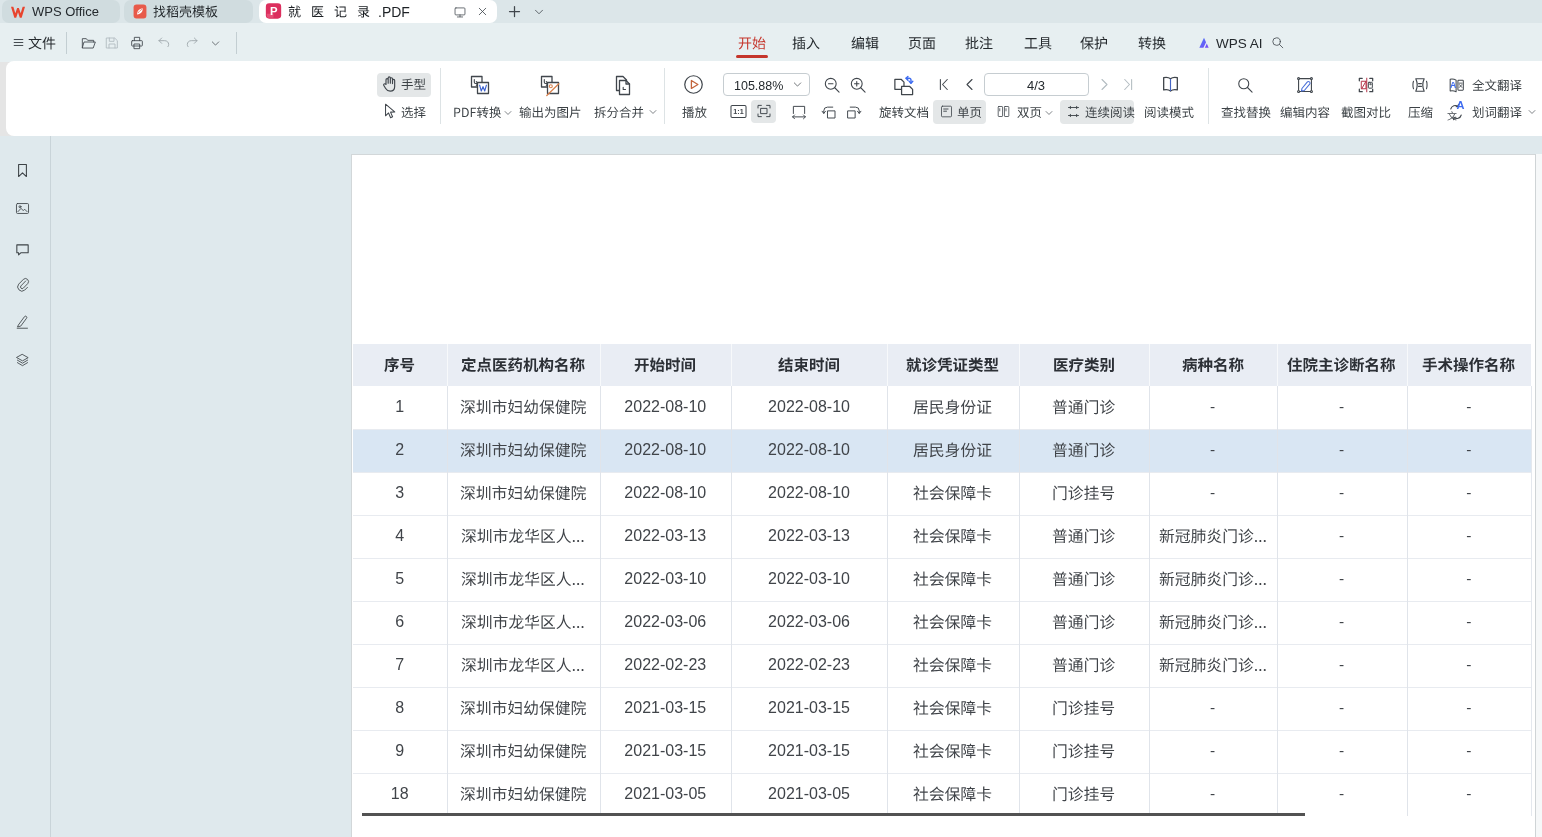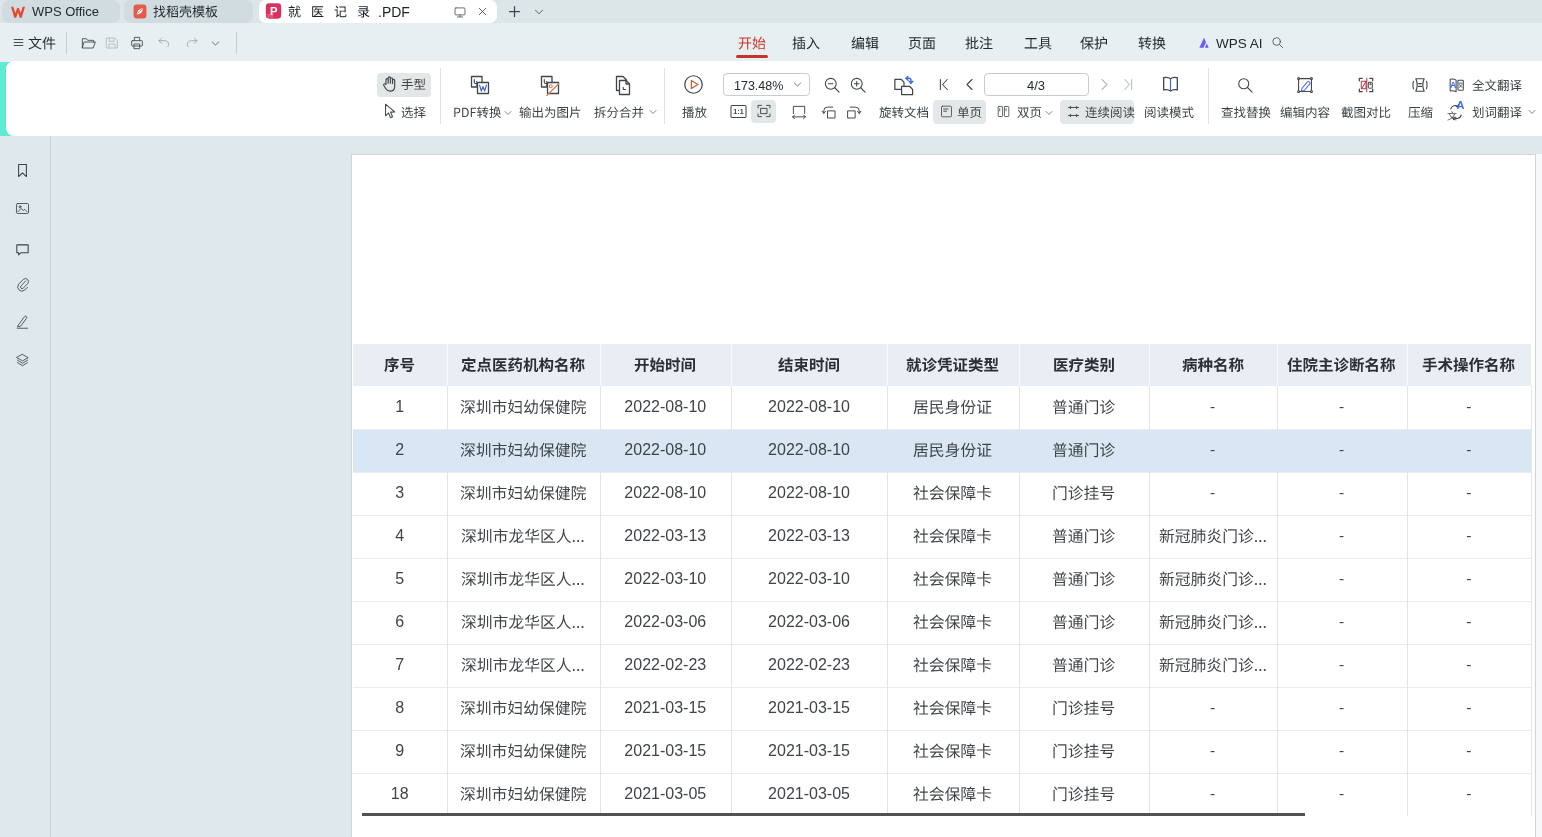--- a/index.html
+++ b/index.html
@@ -1,14 +1,14 @@
 <!DOCTYPE html>
 <html><head><meta charset="utf-8"><style>
 html,body{margin:0;padding:0}
-#root{position:relative;width:1542px;height:837px;overflow:hidden;background:#5eead4;font-family:"Liberation Sans",sans-serif}
+#root{position:relative;width:1542px;height:837px;overflow:hidden;background:#e5e5e5;font-family:"Liberation Sans",sans-serif}
 </style></head><body>
 <div id="root">
 <svg width="0" height="0" style="position:absolute">
       <defs>
         <path id="docer" d="M8.8 1.3C9.4 1.9 10.2 2.7 10.5 3.3L11.3 2.7C11 2.2 10.2 1.4 9.5 0.8ZM2.5 0.5V3.1H0.6V4.1H2.5V6.9C1.7 7.1 1 7.3 0.4 7.4L0.7 8.3L2.5 7.8V11.2C2.5 11.4 2.4 11.5 2.2 11.5C2 11.5 1.5 11.5 0.9 11.5C1 11.7 1.1 12.1 1.2 12.4C2.1 12.4 2.6 12.4 2.9 12.2C3.3 12.1 3.4 11.8 3.4 11.2V7.6L5.1 7L5 6.1L3.4 6.6V4.1H5V3.1H3.4V0.5ZM10.8 5.4C10.3 6.4 9.7 7.4 8.9 8.2C8.6 7.3 8.4 6.1 8.2 4.8L12.2 4.4L12.1 3.5L8.1 3.9C8 2.8 7.9 1.7 7.9 0.6H6.9C7 1.8 7 2.9 7.1 4L5.1 4.2L5.3 5.1L7.3 4.9C7.4 6.5 7.7 7.9 8.1 9.1C7.1 10 6 10.8 4.8 11.3C5 11.5 5.4 11.8 5.5 12C6.6 11.6 7.6 10.9 8.5 10C9.1 11.5 10 12.3 11.2 12.4C11.8 12.5 12.3 11.8 12.6 9.7C12.4 9.6 12 9.4 11.8 9.2C11.7 10.6 11.5 11.3 11.1 11.3C10.4 11.2 9.8 10.5 9.3 9.3C10.2 8.2 11 7.1 11.6 5.9Z M24.5 0.7C23 1.2 20.3 1.5 18 1.7C18.1 1.9 18.2 2.2 18.3 2.4C20.6 2.3 23.3 2 25.1 1.5ZM20.7 2.8C21 3.5 21.3 4.4 21.4 4.9L22.3 4.6C22.2 4.1 21.9 3.2 21.5 2.6ZM18.2 3.2C18.6 3.9 19 4.7 19.1 5.3L19.9 4.9C19.8 4.4 19.4 3.6 19 3ZM24.3 2.3C24 3.1 23.5 4.3 23.1 5L23.9 5.3C24.3 4.6 24.8 3.6 25.2 2.7ZM17.4 0.6C16.5 1 15 1.4 13.8 1.7C13.9 1.9 14 2.2 14.1 2.4C14.5 2.3 15 2.2 15.5 2.1V4.3H13.7V5.2H15.4C15 6.6 14.2 8.3 13.4 9.3C13.6 9.5 13.9 9.9 14 10.2C14.5 9.5 15.1 8.3 15.5 7V12.5H16.5V6.6C16.8 7.1 17.1 7.7 17.3 8L17.8 7.2C17.6 7 16.8 5.9 16.5 5.5V5.2H18.1V4.3H16.5V1.9C17 1.8 17.6 1.6 18 1.4ZM21.9 5.8V6.7H24V8.3H21.9V9.2H24V11.1H19.3V9.2H21.3V8.3H19.3V6.7C20 6.5 20.7 6.1 21.3 5.8L20.6 5.1C20.1 5.5 19.2 6 18.4 6.3V12.5H19.3V11.9H24V12.4H24.9V5.8Z M27 5.5V8.2H27.9V6.4H37V8.2H38V5.5ZM32 0.5V1.7H26.8V2.5H32V3.7H27.8V4.6H37.2V3.7H33V2.5H38.2V1.7H33V0.5ZM29.9 7.4V9C29.9 10.1 29.4 11.1 26.4 11.7C26.6 11.9 26.8 12.3 26.9 12.6C30.1 11.8 30.8 10.5 30.8 9V8.3H34.2V11.1C34.2 12.1 34.5 12.3 35.6 12.3C35.8 12.3 37 12.3 37.2 12.3C38.1 12.3 38.4 11.9 38.5 10.4C38.2 10.4 37.8 10.2 37.6 10.1C37.6 11.3 37.5 11.5 37.1 11.5C36.9 11.5 35.9 11.5 35.7 11.5C35.2 11.5 35.2 11.4 35.2 11.1V7.4Z M45.1 6H49.7V7H45.1ZM45.1 4.4H49.7V5.3H45.1ZM48.5 0.5V1.6H46.5V0.5H45.6V1.6H43.7V2.4H45.6V3.4H46.5V2.4H48.5V3.4H49.5V2.4H51.3V1.6H49.5V0.5ZM44.2 3.7V7.7H46.9C46.8 8.1 46.8 8.4 46.7 8.8H43.4V9.6H46.4C45.9 10.6 45 11.3 43.1 11.7C43.2 11.9 43.5 12.3 43.6 12.5C45.8 11.9 46.9 11 47.4 9.6C48.1 11 49.3 12 51 12.5C51.1 12.2 51.4 11.9 51.6 11.7C50.1 11.4 49 10.6 48.3 9.6H51.3V8.8H47.7C47.7 8.4 47.8 8.1 47.8 7.7H50.6V3.7ZM41.3 0.5V3H39.6V3.9H41.3V4C40.9 5.7 40.2 7.8 39.4 8.9C39.6 9.1 39.8 9.5 39.9 9.8C40.4 9.1 40.9 7.9 41.3 6.6V12.5H42.2V5.8C42.6 6.5 43 7.3 43.1 7.7L43.8 7C43.5 6.6 42.5 5 42.2 4.5V3.9H43.5V3H42.2V0.5Z M54.6 0.5V3H52.8V3.9H54.5C54.1 5.7 53.3 7.8 52.4 8.9C52.6 9.1 52.8 9.6 52.9 9.8C53.5 8.9 54.1 7.5 54.6 6V12.5H55.5V5.5C55.8 6.2 56.2 7 56.4 7.4L57 6.7C56.8 6.3 55.8 4.8 55.5 4.3V3.9H57V3H55.5V0.5ZM63.4 0.8C62.1 1.3 59.6 1.6 57.6 1.7V4.9C57.6 7 57.4 9.9 56 12C56.2 12.1 56.6 12.3 56.8 12.5C58.2 10.5 58.5 7.4 58.5 5.3H58.9C59.3 6.9 59.9 8.3 60.6 9.6C59.8 10.5 58.8 11.2 57.7 11.7C57.9 11.9 58.2 12.2 58.3 12.5C59.4 12 60.4 11.3 61.2 10.4C61.9 11.3 62.8 12 63.9 12.5C64.1 12.2 64.3 11.9 64.6 11.7C63.5 11.2 62.6 10.5 61.8 9.6C62.8 8.3 63.5 6.6 63.8 4.5L63.2 4.3L63.1 4.4H58.5V2.5C60.5 2.4 62.7 2.1 64.1 1.5ZM62.8 5.3C62.4 6.6 61.9 7.8 61.2 8.8C60.6 7.8 60.1 6.6 59.8 5.3Z"></path>
         <path id="jyjl" d="M2.3 4.8H5.2V6.4H2.3ZM9.4 5.8V10.8C9.4 11.6 9.5 11.8 9.7 12C9.9 12.1 10.2 12.2 10.5 12.2C10.6 12.2 11.1 12.2 11.3 12.2C11.6 12.2 11.9 12.1 12.1 12C12.3 12 12.4 11.8 12.5 11.5C12.5 11.3 12.6 10.6 12.6 10C12.4 9.9 12 9.8 11.9 9.6C11.8 10.2 11.8 10.8 11.8 11C11.8 11.2 11.7 11.3 11.6 11.4C11.5 11.4 11.4 11.4 11.2 11.4C11 11.4 10.8 11.4 10.7 11.4C10.5 11.4 10.4 11.4 10.3 11.4C10.3 11.3 10.2 11.1 10.2 10.9V5.8ZM1.8 7.9C1.6 9 1.2 10 0.7 10.8C0.8 10.9 1.2 11.1 1.4 11.2C1.9 10.5 2.4 9.2 2.7 8.1ZM4.8 8C5.2 8.8 5.6 9.7 5.7 10.4L6.4 10C6.3 9.4 5.9 8.4 5.5 7.7ZM10 1.5C10.5 2.1 11.1 2.9 11.3 3.5L12 3C11.8 2.5 11.2 1.7 10.6 1.1ZM1.4 4V7.2H3.4V11.4C3.4 11.5 3.3 11.6 3.2 11.6C3.1 11.6 2.6 11.6 2.1 11.6C2.3 11.8 2.4 12.2 2.4 12.4C3.1 12.4 3.6 12.4 3.9 12.3C4.2 12.1 4.2 11.9 4.2 11.4V7.2H6.1V4ZM2.9 0.7C3.1 1.1 3.3 1.7 3.5 2.1H0.7V3H6.6V2.1H4.5C4.3 1.7 4 1 3.8 0.5ZM8.6 0.5C8.6 1.6 8.6 2.7 8.5 3.9H6.8V4.8H8.4C8.2 7.5 7.6 10.3 5.7 11.9C5.9 12.1 6.2 12.3 6.4 12.5C8.4 10.7 9.1 7.7 9.3 4.8H12.4V3.9H9.4C9.5 2.7 9.5 1.6 9.5 0.5Z M35.1 1.2H24.2V12H35.4V11H25.2V2.2H35.1ZM27.9 2.4C27.5 3.5 26.8 4.5 25.9 5.2C26.2 5.3 26.6 5.5 26.7 5.7C27.1 5.4 27.5 5 27.8 4.5H29.8V6.2V6.4H25.9V7.3H29.7C29.4 8.3 28.6 9.4 26 10.1C26.2 10.3 26.5 10.6 26.6 10.9C28.8 10.1 29.9 9.2 30.4 8.2C31.6 9 32.9 10.2 33.6 10.9L34.2 10.2C33.5 9.4 31.9 8.2 30.7 7.3L30.7 7.3H34.8V6.4H30.8V6.2V4.5H34.2V3.7H28.4C28.5 3.4 28.7 3 28.9 2.7Z M47.6 1.4C48.3 2.1 49.2 3 49.6 3.5L50.4 2.8C49.9 2.3 49 1.4 48.3 0.8ZM48.6 12.2V12.2C48.8 12 49.1 11.7 51.3 10.2C51.2 10 51.1 9.6 51 9.3L49.6 10.2V4.6H46.6V5.6H48.7V10.2C48.7 10.9 48.3 11.3 48 11.5C48.2 11.7 48.5 12 48.6 12.2ZM51.4 1.4V2.4H56.6V5.7H51.7V10.7C51.7 12 52.2 12.3 53.6 12.3C53.9 12.3 56.3 12.3 56.6 12.3C58 12.3 58.4 11.7 58.5 9.6C58.2 9.5 57.8 9.3 57.6 9.2C57.5 11 57.4 11.3 56.6 11.3C56 11.3 54.1 11.3 53.7 11.3C52.9 11.3 52.7 11.2 52.7 10.7V6.6H56.6V7.3H57.6V1.4Z M70.7 7.3C71.6 7.8 72.6 8.5 73.1 9L73.8 8.3C73.3 7.9 72.2 7.2 71.4 6.7ZM70.7 1.2V2.1H78.6L78.6 3.3H71.1V4.2H78.5L78.4 5.4H69.9V6.3H75V8.7C73.1 9.5 71.1 10.3 69.9 10.7L70.4 11.6C71.7 11.1 73.4 10.3 75 9.6V11.4C75 11.6 74.9 11.6 74.7 11.7C74.5 11.7 73.8 11.7 73 11.6C73.1 11.9 73.3 12.3 73.4 12.5C74.4 12.5 75 12.5 75.4 12.4C75.9 12.2 76 12 76 11.4V8.4C77.1 10.1 78.7 11.3 80.8 12C80.9 11.7 81.2 11.3 81.4 11.1C80 10.7 78.8 10 77.8 9.1C78.6 8.6 79.6 7.9 80.4 7.2L79.5 6.6C78.9 7.2 78 8 77.2 8.5C76.7 8 76.3 7.4 76 6.7V6.3H81.2V5.4H79.5C79.6 4.1 79.7 2.5 79.7 1.2L78.9 1.2L78.8 1.2Z"></path>
         <path id="wenjian" d="M5.9 0.8C6.3 1.5 6.8 2.4 7 3L8.1 2.6C7.9 2 7.4 1.1 7 0.5ZM0.7 3V4.1H2.9C3.7 6.2 4.8 8 6.3 9.5C4.7 10.8 2.8 11.8 0.5 12.4C0.7 12.7 1.1 13.2 1.2 13.4C3.5 12.7 5.4 11.6 7 10.3C8.6 11.7 10.5 12.7 12.8 13.3C13 13 13.3 12.6 13.5 12.4C11.3 11.8 9.4 10.8 7.8 9.5C9.3 8.1 10.3 6.3 11.1 4.1H13.4V3ZM7.1 8.8C5.7 7.4 4.7 5.9 4 4.1H10C9.3 6 8.3 7.5 7.1 8.8Z M18.4 7.5V8.6H22.5V13.4H23.5V8.6H27.3V7.5H23.5V4.5H26.7V3.4H23.5V0.7H22.5V3.4H20.6C20.8 2.8 20.9 2.1 21.1 1.5L20 1.3C19.7 3.1 19.1 4.9 18.3 6.1C18.6 6.2 19 6.4 19.2 6.6C19.6 6 19.9 5.3 20.2 4.5H22.5V7.5ZM17.8 0.6C17 2.7 15.8 4.8 14.4 6.2C14.6 6.4 14.9 7 15.1 7.2C15.5 6.8 15.9 6.2 16.3 5.6V13.4H17.3V4C17.9 3 18.4 1.9 18.7 0.9Z"></path>
         <path id="m1" d="M9.1 2.5V6.5H5.2V5.9V2.5ZM0.7 6.5V7.5H4C3.8 9.4 3.1 11.3 0.8 12.7C1 12.9 1.4 13.2 1.6 13.5C4.2 11.9 4.9 9.7 5.1 7.5H9.1V13.5H10.2V7.5H13.3V6.5H10.2V2.5H12.9V1.5H1.2V2.5H4.1V5.9L4.1 6.5Z M20.5 7.7V13.4H21.4V12.8H25.7V13.4H26.7V7.7ZM21.4 11.9V8.7H25.7V11.9ZM20 6.6C20.4 6.5 21 6.4 26.2 6C26.4 6.4 26.6 6.7 26.7 7L27.6 6.5C27.1 5.4 26.2 3.8 25.2 2.6L24.4 3C24.8 3.6 25.3 4.4 25.7 5.1L21.3 5.4C22.2 4.1 23.1 2.5 23.9 0.9L22.8 0.5C22.1 2.3 20.9 4.2 20.6 4.7C20.2 5.2 19.9 5.5 19.7 5.6C19.8 5.9 19.9 6.4 20 6.6ZM16.8 4.4H18.4C18.3 6.2 17.9 7.7 17.5 8.9C17 8.6 16.5 8.2 16 7.9C16.3 6.9 16.6 5.6 16.8 4.4ZM14.9 8.2C15.6 8.7 16.4 9.3 17 9.9C16.4 11.1 15.6 12 14.6 12.6C14.8 12.8 15.1 13.2 15.2 13.4C16.3 12.8 17.1 11.8 17.8 10.6C18.3 11.1 18.8 11.6 19.1 12L19.7 11.2C19.4 10.7 18.9 10.2 18.2 9.6C18.9 8.1 19.3 6 19.4 3.5L18.8 3.4L18.7 3.4H17C17.2 2.5 17.4 1.5 17.5 0.7L16.5 0.6C16.4 1.5 16.3 2.4 16.1 3.4H14.6V4.4H15.9C15.6 5.9 15.2 7.2 14.9 8.2Z"></path>
         <path id="m2" d="M10.2 8.9V9.8H11.9V11.8H9.7V4.8H13.3V3.9H9.7V2.1C10.8 1.9 11.8 1.8 12.6 1.5L12 0.7C10.5 1.1 7.8 1.4 5.6 1.6C5.7 1.8 5.9 2.2 5.9 2.4C6.8 2.4 7.8 2.3 8.7 2.2V3.9H5.1V4.8H8.7V11.8H6.5V9.8H8.1V8.9H6.5V7.2C7 7.1 7.7 6.9 8.2 6.7L7.7 5.8C7.1 6.1 6.2 6.4 5.5 6.6V13.4H6.5V12.7H11.9V13.5H12.8V6.3H10.2V7.2H11.9V8.9ZM2.2 0.6V3.4H0.8V4.4H2.2V7.5L0.5 8L0.8 9L2.2 8.6V12.2C2.2 12.4 2.2 12.4 2 12.4C1.9 12.4 1.5 12.4 1 12.4C1.1 12.7 1.3 13.1 1.3 13.4C2 13.4 2.5 13.4 2.8 13.2C3.1 13 3.3 12.7 3.3 12.2V8.3L4.8 7.8L4.7 6.8L3.3 7.3V4.4H4.6V3.4H3.3V0.6Z M18.1 1.8C19.1 2.4 19.8 3.2 20.4 4C19.5 8 17.7 10.9 14.6 12.5C14.9 12.7 15.3 13.1 15.5 13.3C18.4 11.7 20.2 9.1 21.2 5.4C22.8 8.3 23.8 11.5 27 13.3C27 13 27.3 12.4 27.5 12.1C22.8 9.3 23.3 4.1 18.8 0.9Z"></path>
         <path id="m3" d="M0.6 11.6 0.8 12.5C2 12.1 3.4 11.5 4.8 10.9L4.6 10C3.1 10.6 1.6 11.2 0.6 11.6ZM0.9 6.4C1.1 6.3 1.4 6.2 2.9 6C2.3 6.9 1.8 7.6 1.6 7.9C1.2 8.4 0.9 8.8 0.6 8.8C0.7 9.1 0.9 9.6 1 9.8C1.2 9.6 1.7 9.5 4.7 8.8C4.7 8.5 4.7 8.1 4.7 7.9L2.3 8.4C3.3 7.1 4.3 5.5 5.1 4L4.2 3.5C4 4 3.7 4.6 3.4 5.1L1.9 5.2C2.7 4 3.4 2.4 4 0.9L3 0.6C2.5 2.3 1.6 4.1 1.3 4.6C1 5 0.8 5.4 0.5 5.4C0.6 5.7 0.8 6.2 0.9 6.4ZM8.7 7.4V9.5H7.6V7.4ZM9.5 7.4H10.4V9.5H9.5ZM6.7 6.6V13.3H7.6V10.3H8.7V13H9.5V10.3H10.4V13H11.2V10.3H12.2V12.4C12.2 12.5 12.2 12.5 12.1 12.6C12 12.6 11.7 12.6 11.4 12.5C11.5 12.8 11.6 13.1 11.6 13.3C12.1 13.3 12.5 13.3 12.7 13.2C13 13 13 12.8 13 12.4V6.5L12.2 6.6ZM11.2 7.4H12.2V9.5H11.2ZM8.5 0.8C8.7 1.1 8.9 1.7 9.1 2.1H5.8V5.1C5.8 7.3 5.7 10.4 4.4 12.6C4.6 12.7 5 13 5.2 13.2C6.5 10.9 6.7 7.6 6.8 5.3H12.9V2.1H10.2C10 1.6 9.8 1 9.5 0.5ZM6.8 3H11.9V4.5H6.8Z M21.7 1.8H25.5V3.2H21.7ZM20.7 1V4H26.5V1ZM15.1 7.7C15.2 7.6 15.7 7.5 16.1 7.5H17.4V9.5L14.6 10L14.8 11L17.4 10.5V13.4H18.4V10.3L20 10L19.9 9L18.4 9.3V7.5H19.7V6.5H18.4V4.4H17.4V6.5H16.1C16.5 5.6 16.9 4.4 17.2 3.2H19.8V2.2H17.5C17.6 1.7 17.7 1.2 17.8 0.8L16.7 0.6C16.7 1.1 16.6 1.7 16.4 2.2H14.7V3.2H16.2C15.9 4.3 15.6 5.3 15.5 5.6C15.2 6.2 15.1 6.7 14.8 6.7C14.9 7 15.1 7.5 15.1 7.7ZM25.4 5.7V6.9H21.8V5.7ZM19.6 11.3 19.8 12.2 25.4 11.8V13.4H26.4V11.7L27.4 11.6L27.4 10.7L26.4 10.8V5.7H27.3V4.8H19.9V5.7H20.9V11.2ZM25.4 7.7V8.9H21.8V7.7ZM25.4 9.7V10.8L21.8 11.1V9.7Z"></path>
@@ -212,21 +212,21 @@
     </svg>
 <div style="position:absolute;left:664px;top:68px;width:1px;height:56px;background:#dde3e5"></div>
 <svg style="position:absolute;left:683px;top:74px" width="21" height="21" viewBox="0 0 24 24" fill="none" stroke="#40464c" stroke-width="1.3" stroke-linecap="round" stroke-linejoin="round">
       <circle cx="12" cy="12" r="10" stroke-width="1.4"></circle>
       <path d="M9.6 7.5 V16.5 L17 12 Z" fill="none" stroke="#c2643c" stroke-width="1.5" stroke-linejoin="round"></path>
     </svg>
 <svg style="position:absolute;left:681.5px;top:105.8px" width="25.0" height="12.5" viewBox="0 0 25.0 12.5" fill="#3c4246">
       <use href="#bofang"></use>
     </svg>
 <div style="position:absolute;left:723px;top:73px;width:87px;height:23px;background:#fff;border:1px solid #c6cdd1;border-radius:4px;box-sizing:border-box"></div>
-<div style="position:absolute;left:734px;top:79px;font:400 12.5px 'Liberation Sans',sans-serif;color:#24292d;white-space:nowrap;">173.48%</div>
+<div style="position:absolute;left:734px;top:79px;font:400 12.5px 'Liberation Sans',sans-serif;color:#24292d;white-space:nowrap;">105.88%</div>
 <svg style="position:absolute;left:792px;top:79px" width="11" height="11" viewBox="0 0 24 24" fill="none" stroke="#40464c" stroke-width="1.6" stroke-linecap="round" stroke-linejoin="round">
       <path d="M5 8.5 L12 15.5 L19 8.5"></path>
     </svg>
 <svg style="position:absolute;left:822px;top:75px" width="20" height="20" viewBox="0 0 24 24" fill="none" stroke="#40464c" stroke-width="1.3" stroke-linecap="round" stroke-linejoin="round">
       <circle cx="10.5" cy="10.5" r="6.5"></circle>
       <path d="M15.3 15.3 L20.5 20.5 M7.8 10.5 H13.2"></path>
     </svg>
 <svg style="position:absolute;left:848px;top:75px" width="20" height="20" viewBox="0 0 24 24" fill="none" stroke="#40464c" stroke-width="1.3" stroke-linecap="round" stroke-linejoin="round">
       <circle cx="10.5" cy="10.5" r="6.5"></circle>
       <path d="M15.3 15.3 L20.5 20.5 M7.8 10.5 H13.2 M10.5 7.8 V13.2"></path>

